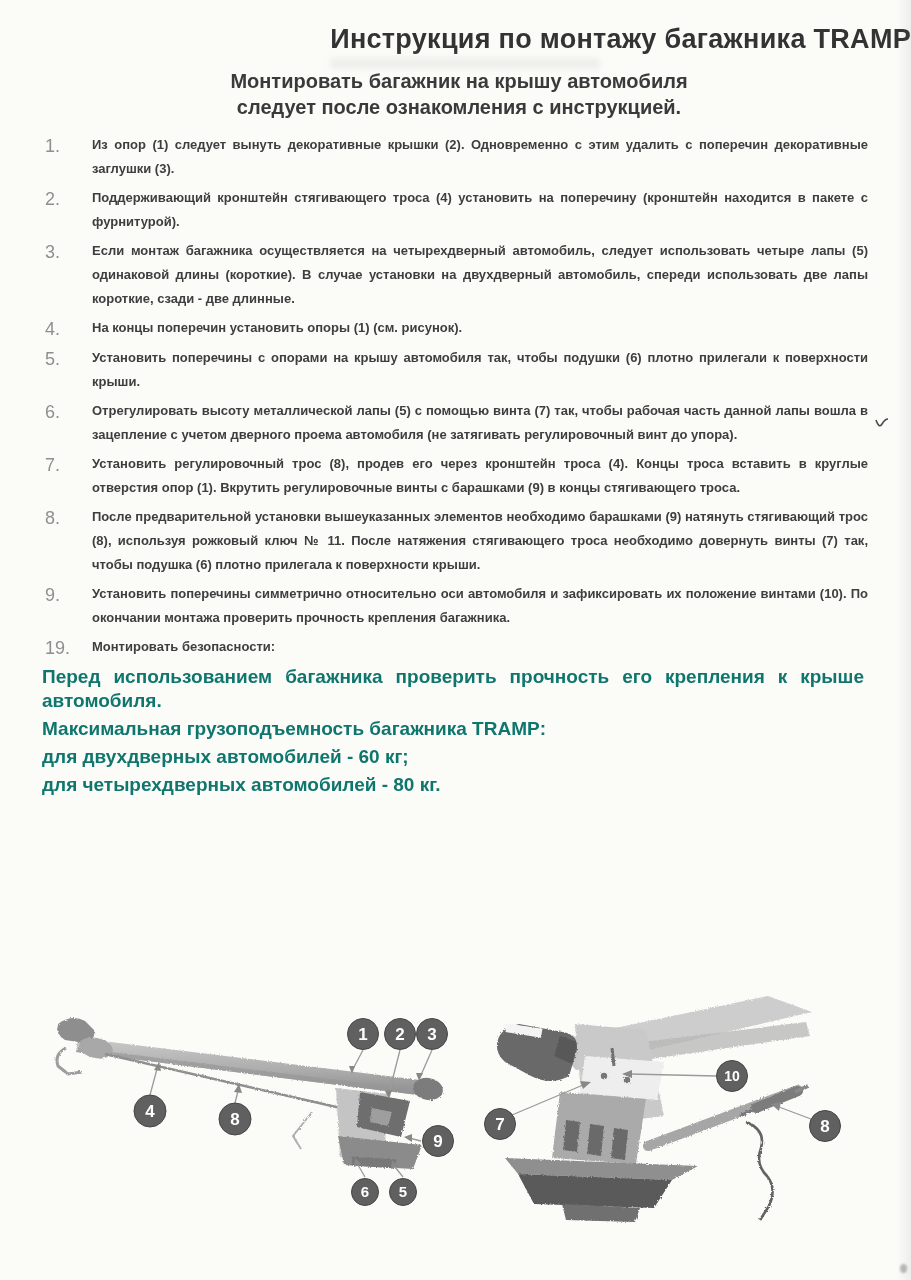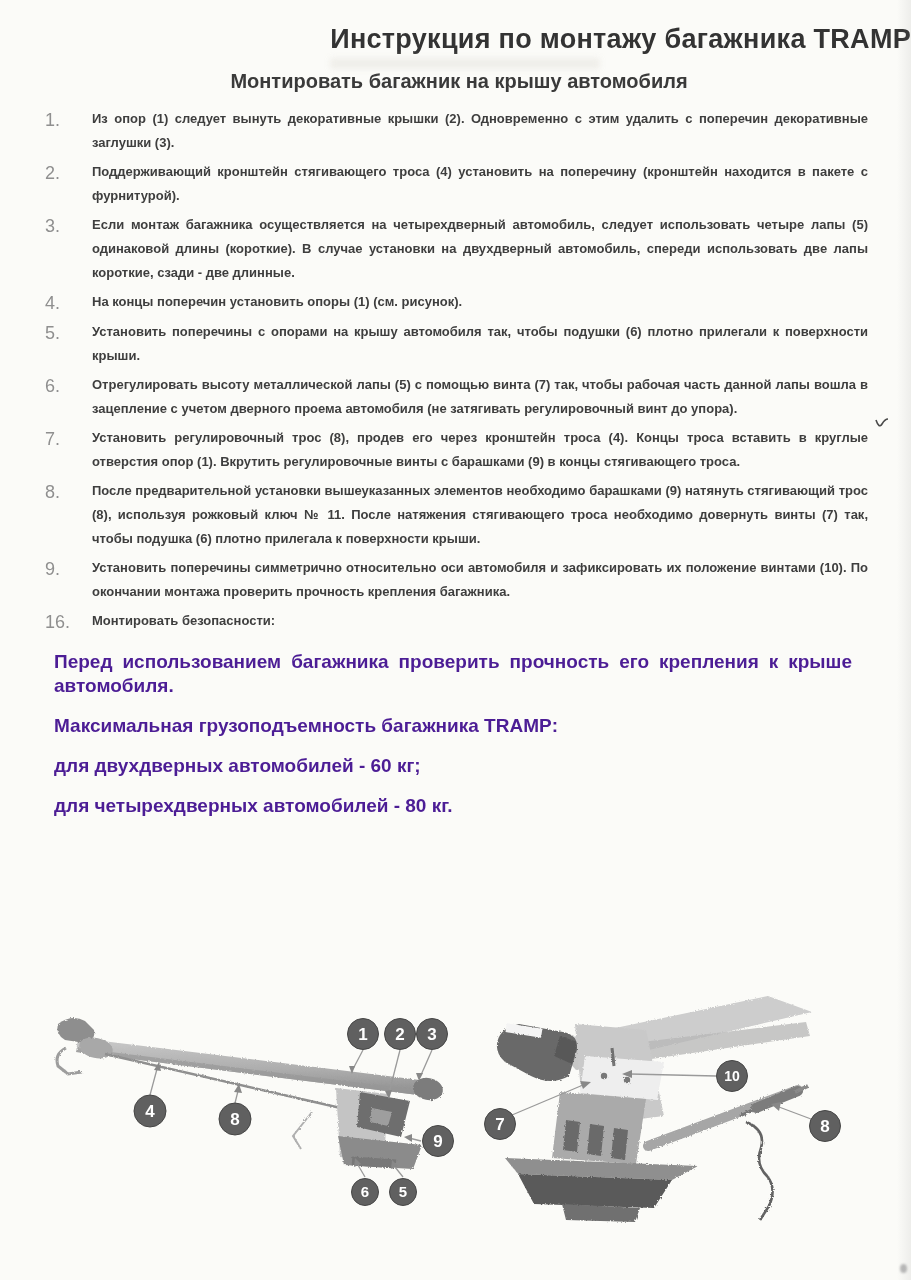--- a/index.html
+++ b/index.html
@@ -21,21 +21,21 @@
   .item{display:flex;margin-bottom:5px;}
   .item .num{
     flex:0 0 54px;font-size:18px;color:#8f8f8f;line-height:24px;
     padding:1px 0 0 7px;box-sizing:border-box;font-weight:normal;
   }
   .item .txt{
     flex:1;margin:0;font-size:13px;font-weight:bold;line-height:24px;
     text-align:justify;color:#3e3e3e;
   }
   .safety{padding:0 43px 0 38px;margin-top:5px;}
-  .safety p{margin:16px;font-size:19px;font-weight:bold;line-height:24px;color:#4c1d95;}
+  .safety p{margin:4px;font-size:19px;font-weight:bold;line-height:24px;color:#0f766e;}
   .safety p.just{text-align:justify;}
   .figure{position:absolute;left:0;top:996px;width:911px;height:284px;}
   .figure svg{position:absolute;left:0;top:0;}
   .co-text{font-weight:bold;fill:#ffffff;font-family:"Liberation Sans",sans-serif;}
   .ghost{
     position:absolute;left:330px;top:58px;width:270px;height:11px;
     background:#eeede8;filter:blur(3px);opacity:.9;
   }
   .artifact1{position:absolute;left:874px;top:416px;}
   .artifact2{position:absolute;left:900px;top:1264px;width:7px;height:9px;
@@ -49,20 +49,21 @@
 <body>
 
 <div class="page">
 
   <h1 class="title">Инструкция по монтажу багажника TRAMP</h1>
 
   <div class="ghost"></div>
 
   <div class="subtitle-wrap">
     <div class="subtitle">Монтировать багажник на крышу автомобиля</div>
+    <div class="subtitle">следует после ознакомления с инструкцией.</div>
   </div>
 
   <div class="list">
     <div class="item">
       <span class="num">1.</span>
       <p class="txt">Из опор (1) следует вынуть декоративные крышки (2). Одновременно с этим удалить с поперечин декоративные заглушки (3).</p>
     </div>
     <div class="item">
       <span class="num">2.</span>
       <p class="txt">Поддерживающий кронштейн стягивающего троса (4) установить на поперечину (кронштейн находится в пакете с фурнитурой).</p>
@@ -89,21 +90,21 @@
     </div>
     <div class="item">
       <span class="num">8.</span>
       <p class="txt">После предварительной установки вышеуказанных элементов необходимо барашками (9) натянуть стягивающий трос (8), используя рожковый ключ № 11. После натяжения стягивающего троса необходимо довернуть винты (7) так, чтобы подушка (6) плотно прилегала к поверхности крыши.</p>
     </div>
     <div class="item">
       <span class="num">9.</span>
       <p class="txt">Установить поперечины симметрично относительно оси автомобиля и зафиксировать их положение винтами (10). По окончании монтажа проверить прочность крепления багажника.</p>
     </div>
     <div class="item">
-      <span class="num">16.</span>
+      <span class="num">19.</span>
       <p class="txt">Монтировать безопасности:</p>
     </div>
   </div>
 
   <div class="safety">
     <p class="just">Перед использованием багажника проверить прочность его крепления к крыше автомобиля.</p>
     <p>Максимальная грузоподъемность багажника TRAMP:</p>
     <p>для двухдверных автомобилей - 60 кг;</p>
     <p>для четырехдверных автомобилей - 80 кг.</p>
   </div>

